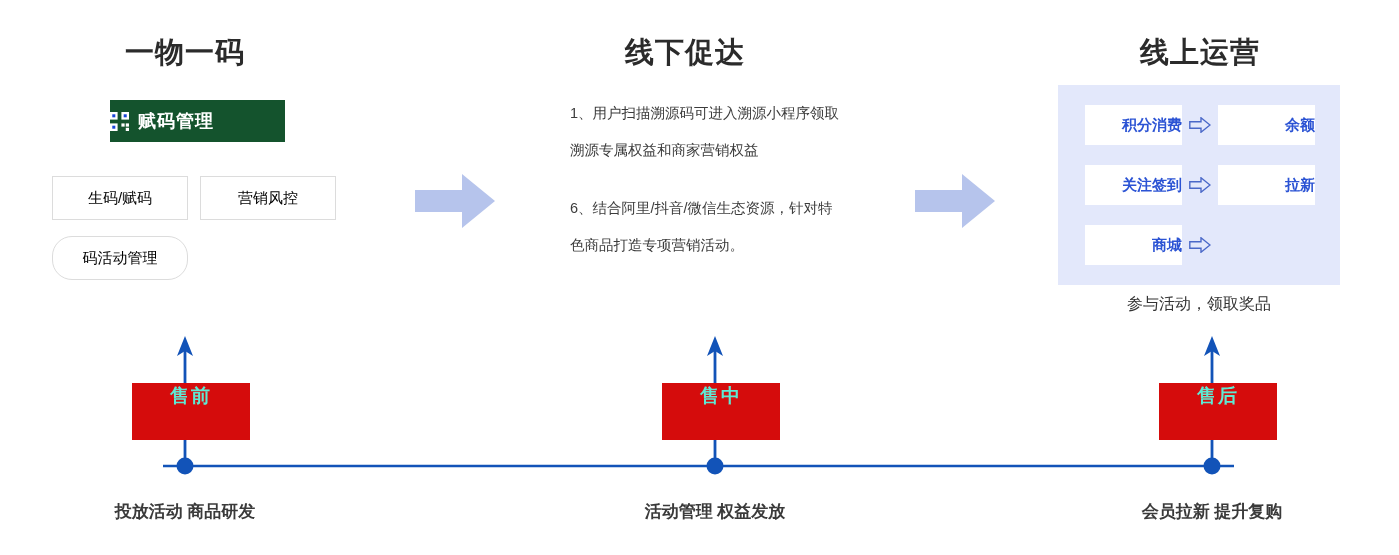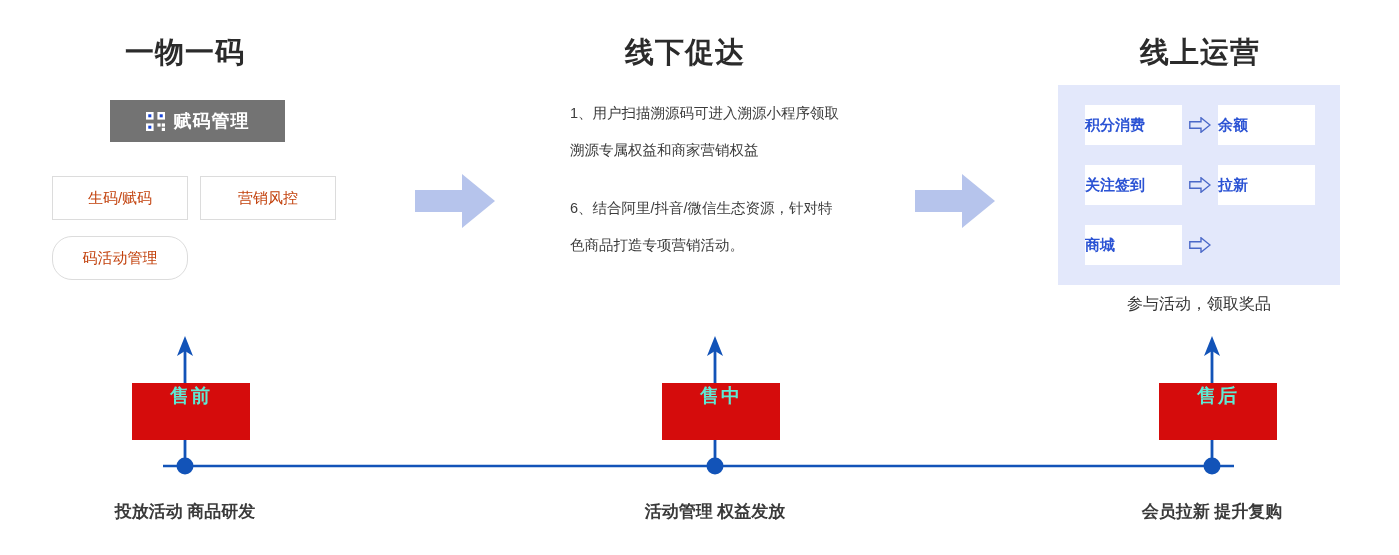--- a/index.html
+++ b/index.html
@@ -23,37 +23,37 @@
     letter-spacing:1px;
     white-space:nowrap;
     transform:translateX(-50%);
   }
 
   
   .code-btn{
     position:absolute;
     left:110px;top:100px;
     width:175px;height:42px;
-    background:#737373;
-    display:flex;align-items:center;justify-content:center;
+    background:#14532d;
+    display:flex;align-items:center;
     gap:9px;
   }
   .code-btn .label{
     color:#ffffff;font-size:18px;font-weight:bold;letter-spacing:1px;
     white-space:nowrap;
   }
   .qr-icon{width:19px;height:19px;display:block;flex:0 0 auto;}
 
   .plain-box{
     position:absolute;
     border:1px solid #dcdcdc;
     background:#ffffff;
     display:flex;align-items:center;justify-content:center;
     font-size:15px;
-    color:#c2410c;
+    color:#000000;
     white-space:nowrap;
     box-sizing:border-box;
   }
 
   
   .para{
     position:absolute;
     width:272px;
     font-size:14.5px;
     line-height:37px;
@@ -73,21 +73,21 @@
   }
   .op-row{
     position:absolute;
     left:27px;
     width:230px;height:40px;
     display:flex;align-items:center;
   }
   .op-chip{
     width:97px;height:40px;
     background:#ffffff;
-    display:flex;align-items:center;justify-content:flex-start;
+    display:flex;align-items:center;justify-content:flex-end;
     font-size:15px;font-weight:bold;
     color:#2b53d4;
     white-space:nowrap;
     box-sizing:border-box;
   }
   .op-arrow{
     width:36px;height:40px;
     display:flex;align-items:center;justify-content:center;
   }
   .panel-caption-inner{position:absolute;left:1199px;transform:translateX(-50%);white-space:nowrap;}

